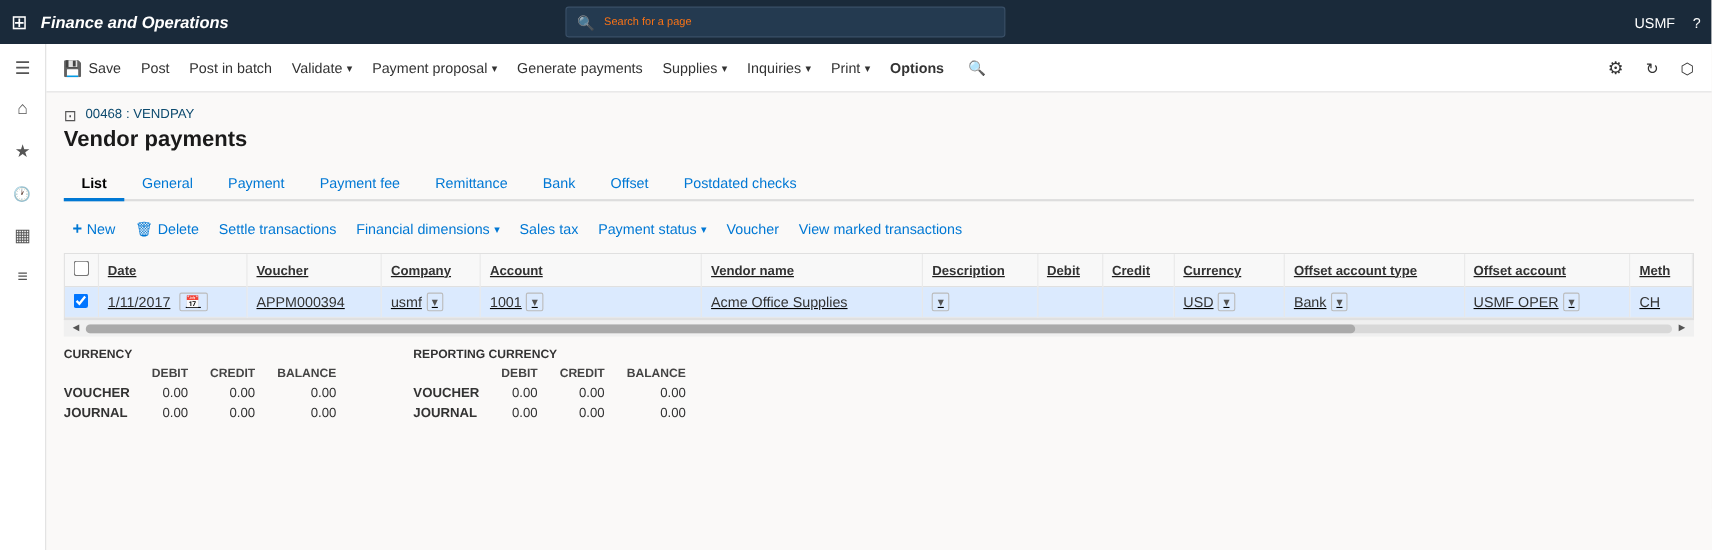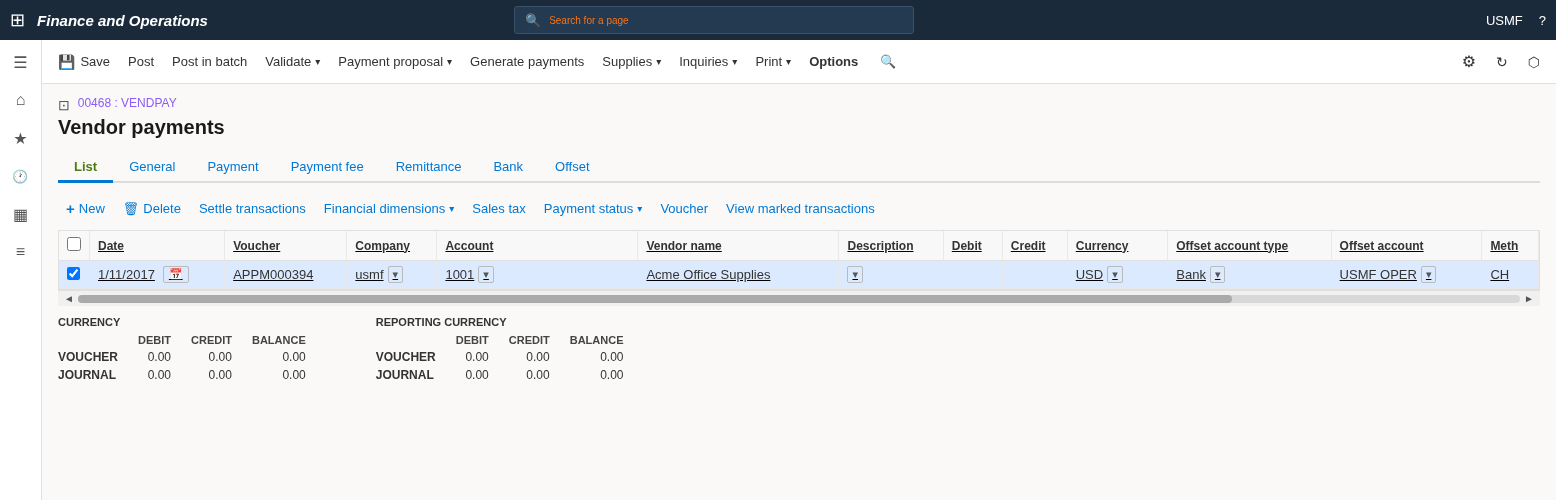--- a/index.html
+++ b/index.html
@@ -124,21 +124,21 @@
       left: 42px;
       top: 84px;
       right: 0;
       bottom: 0;
       background: #faf9f8;
       padding: 12px 16px;
       overflow: hidden;
     }
     .breadcrumb {
       font-size: 12px;
-      color: #8b5cf6;
+      color: #0c4a6e;
       margin-bottom: 4px;
     }
     .page-title {
       font-size: 20px;
       font-weight: 600;
       color: #1a1a1a;
       margin-bottom: 14px;
     }
 
     
@@ -151,21 +151,21 @@
     .tab {
       padding: 6px 16px;
       font-size: 13px;
       color: #0078d4;
       cursor: pointer;
       border-bottom: 3px solid transparent;
       margin-bottom: -2px;
       white-space: nowrap;
     }
     .tab.active {
-      color: #4d7c0f;
+      color: #000000;
       border-bottom: 3px solid #0078d4;
       font-weight: 600;
     }
 
     
     .action-bar {
       display: flex;
       align-items: center;
       gap: 2px;
       margin-bottom: 10px;
@@ -402,20 +402,21 @@
   <h1 class="page-title">Vendor payments</h1>
 
   <div class="tabs">
     <div class="tab active"><span>List</span></div>
     <div class="tab"><span>General</span></div>
     <div class="tab"><span>Payment</span></div>
     <div class="tab"><span>Payment fee</span></div>
     <div class="tab"><span>Remittance</span></div>
     <div class="tab"><span>Bank</span></div>
     <div class="tab"><span>Offset</span></div>
+    <div class="tab"><span>Postdated checks</span></div>
   </div>
 
   <div class="action-bar">
     <button class="action-btn">
       <span style="font-weight:bold; font-size:15px;">+</span>
       <span>New</span>
     </button>
     <button class="action-btn">
       <span>🗑</span>
       <span>Delete</span>

